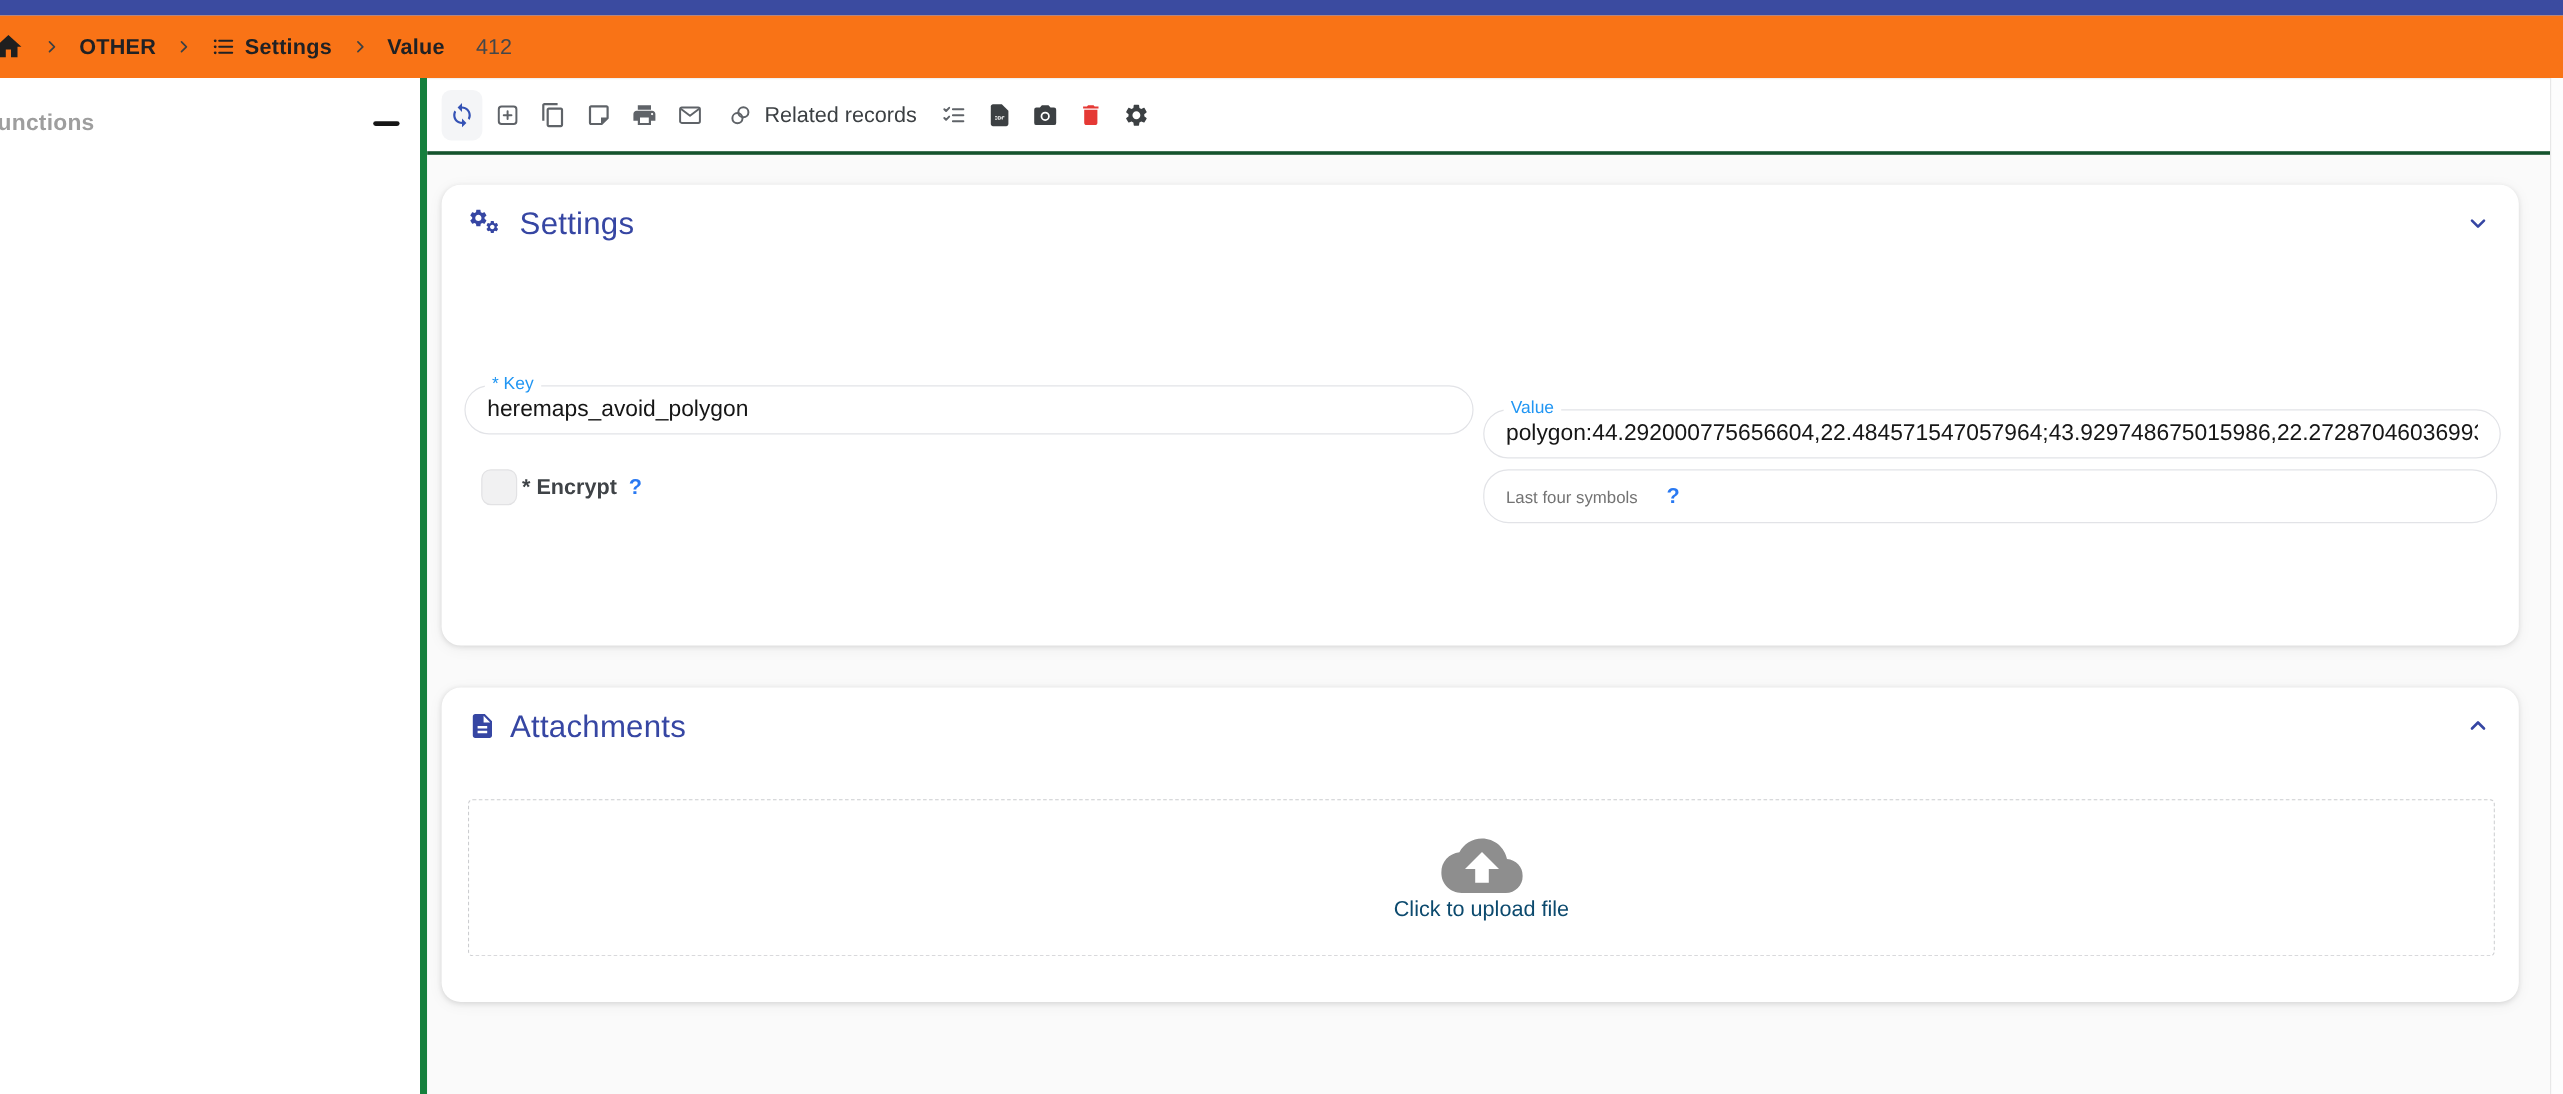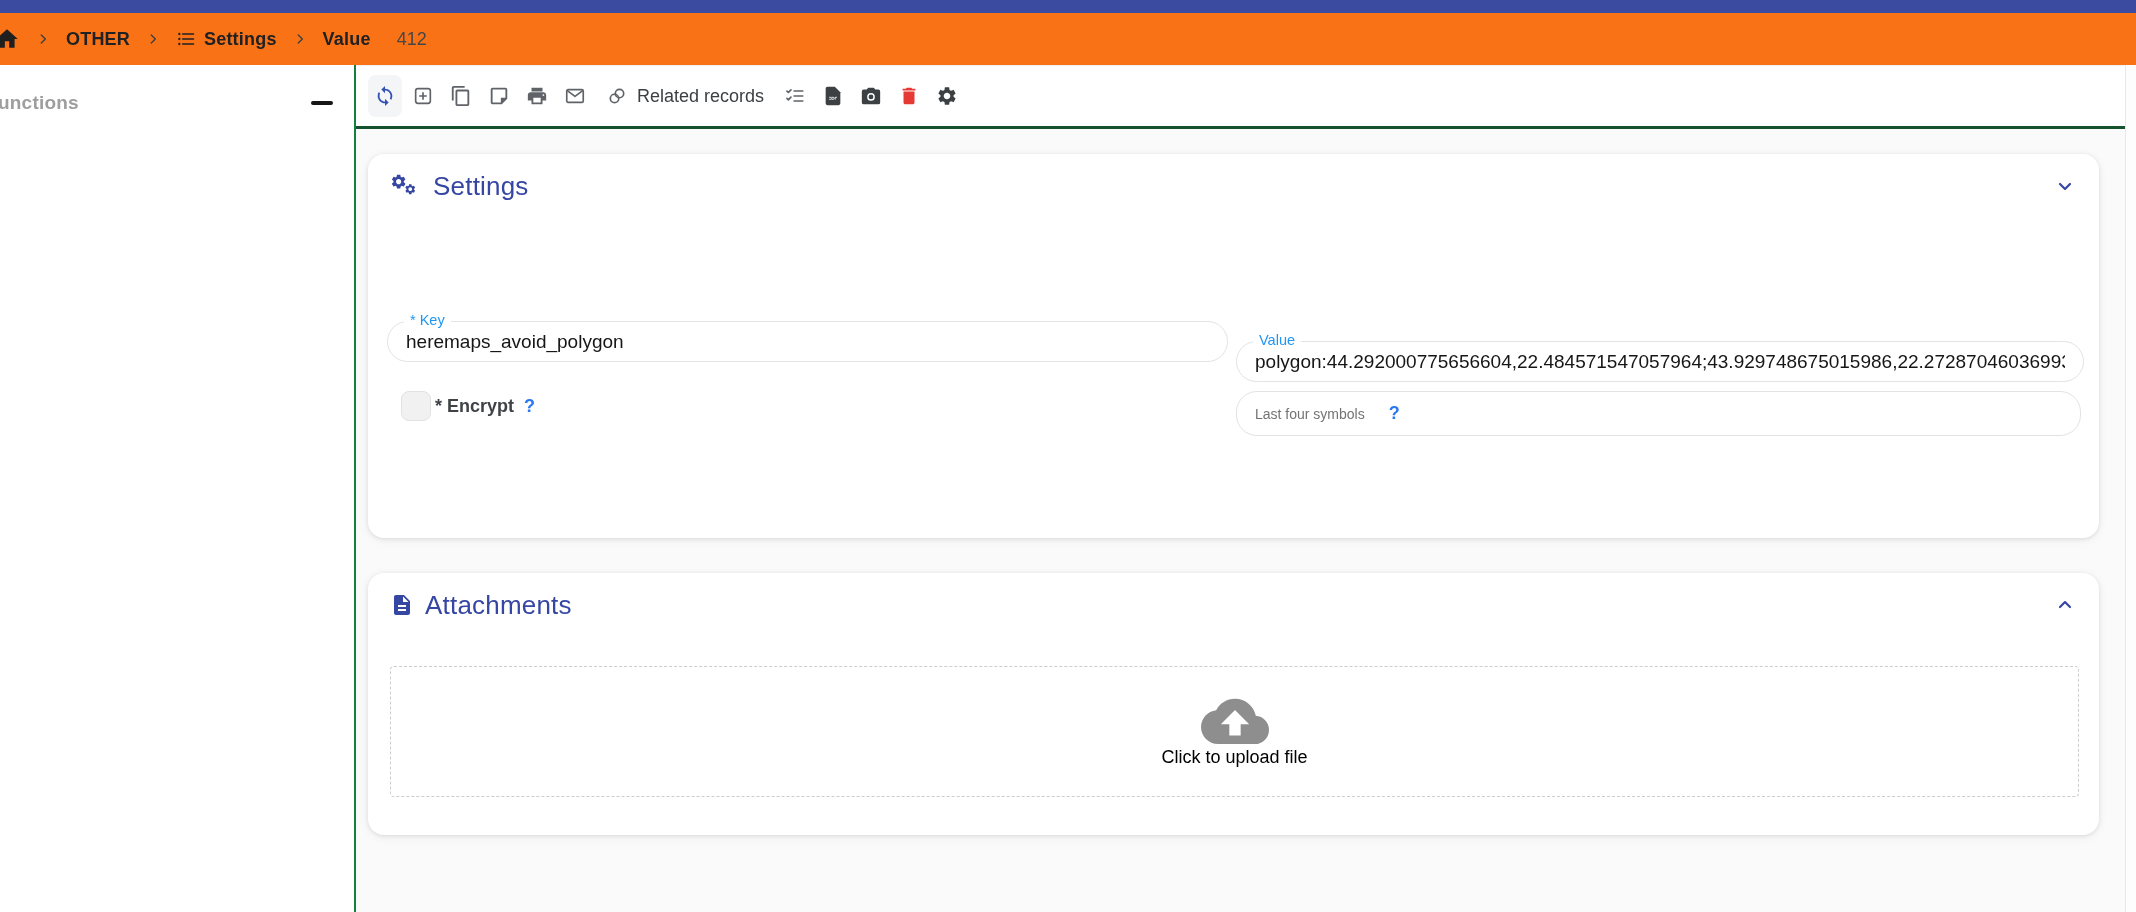--- a/index.html
+++ b/index.html
@@ -13,21 +13,21 @@
                 display:flex; align-items:center; }
   .bc-home { margin-left:-6px; display:flex; align-items:center; }
   .bc-chev { margin:0 16px; display:flex; align-items:center; }
   .bc-item { font-size:18px; font-weight:600; color:#202124; letter-spacing:.2px; cursor:pointer; }
   .bc-settings { display:flex; align-items:center; gap:8px; }
   .bc-id { margin-left:26px; font-size:18px; font-weight:500; color:#44474a; }
 
   .body-row { position:absolute; left:0; top:65px; width:2136px; height:847px; display:flex; }
 
   
-  .sidebar { width:356px; height:100%; background:#fff; border-right:2px solid #15803d; position:relative; flex:none; }
+  .sidebar { width:356px; height:100%; background:#fff; border-right:6px solid #15803d; position:relative; flex:none; }
   .sidebar-head { position:absolute; left:0; top:27px; width:334px; display:flex; align-items:center; justify-content:space-between; }
   .sidebar-title { color:#9e9e9e; font-size:19px; font-weight:700; margin-left:-2px; letter-spacing:.2px; }
   .collapse-btn { width:24px; height:20px; display:flex; align-items:center; justify-content:center; cursor:pointer; background:none; border:none; }
   .collapse-bar { width:22px; height:4px; background:#161616; border-radius:2px; }
 
   
   .main { flex:1; position:relative; background:#fafafa; }
   .toolbar { position:absolute; left:0; top:0; right:0; height:64px; background:#ffffff;
              border-top:1px solid #f1f1f1; border-bottom:3px solid #14532d;
              display:flex; align-items:center; padding-left:12px; gap:4px; }
@@ -66,21 +66,21 @@
   .help { color:#2979f2; font-weight:700; font-size:18px; cursor:pointer; margin-left:6px; }
   .ph-text { color:#737373; font-size:14px; font-weight:500; }
 
   .eye-btn { position:absolute; right:14px; top:50%; transform:translateY(-50%); background:none; border:none;
              cursor:pointer; display:flex; align-items:center; }
 
   
   .upload-zone { position:absolute; left:22px; top:93px; right:20px; height:131px; border:1.5px dashed #cccdd0;
                  border-radius:4px; display:flex; flex-direction:column; align-items:center; justify-content:center;
                  cursor:pointer; background:#fff; }
-  .upload-text { font-size:18px; color:#000000; margin-top:2px; }
+  .upload-text { font-size:18px; color:#0c4a6e; margin-top:2px; }
 
   .scroll-track { position:absolute; right:0; top:65px; bottom:0; width:11px; background:#fdfdfd; border-left:1px solid #e8e8e8; }
 
   svg { display:block; }
 </style>
 </head>
 <body>
 
 <div class="topbar"></div>
 

